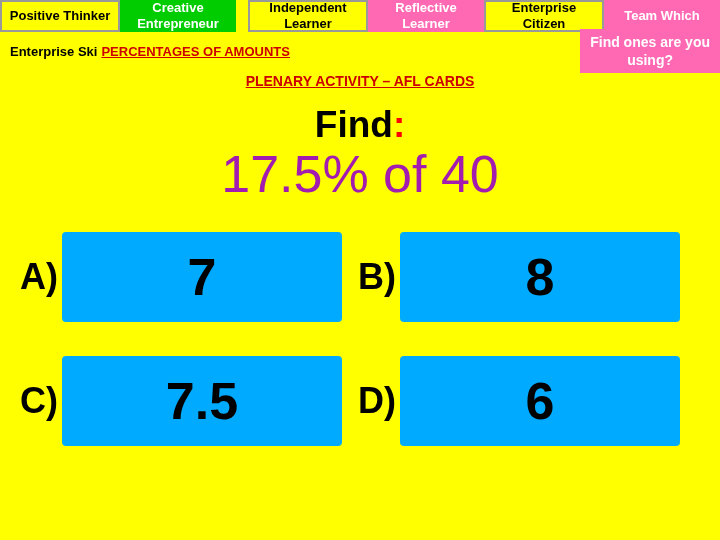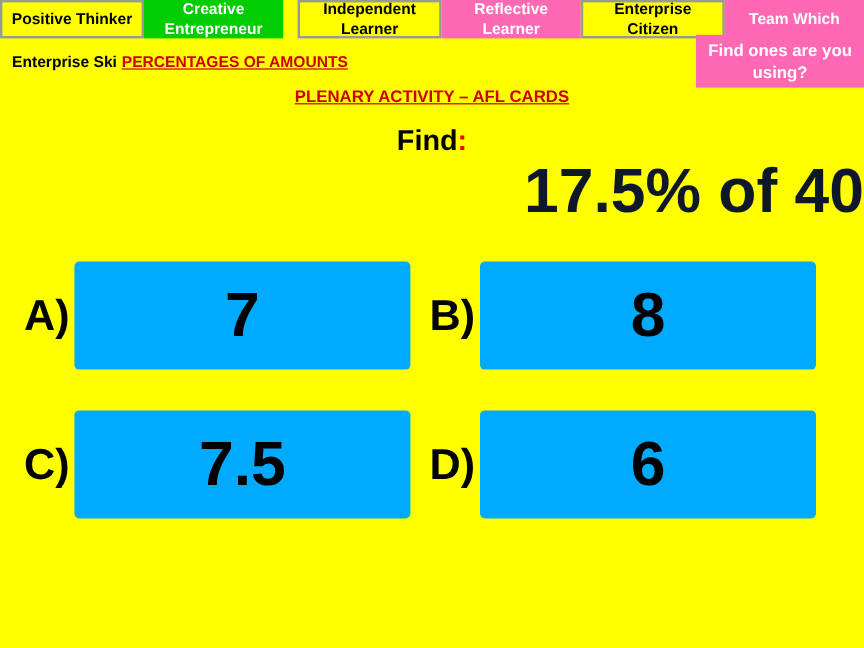--- a/index.html
+++ b/index.html
@@ -83,33 +83,32 @@
       text-decoration: underline;
     }
 
     
     .main-content {
       background: #ffff00;
       text-align: center;
       padding: 10px 0 6px 0;
     }
     .find-label {
-      font-size: 24px;
+      font-size: 37px;
       font-weight: bold;
       color: #000;
     }
     .find-colon {
       color: #ff0000;
     }
     .find-value {
       font-size: 52px;
-      font-weight: bold;
-      color: #0f172a;
+      font-weight: normal;
+      color: #a21caf;
       line-height: 1.1;
-      text-align: right;
     }
 
     
     .answer-grid {
       display: grid;
       grid-template-columns: 1fr 1fr;
       grid-template-rows: 1fr 1fr;
       gap: 16px;
       padding: 14px 40px 14px 20px;
       background: #ffff00;

